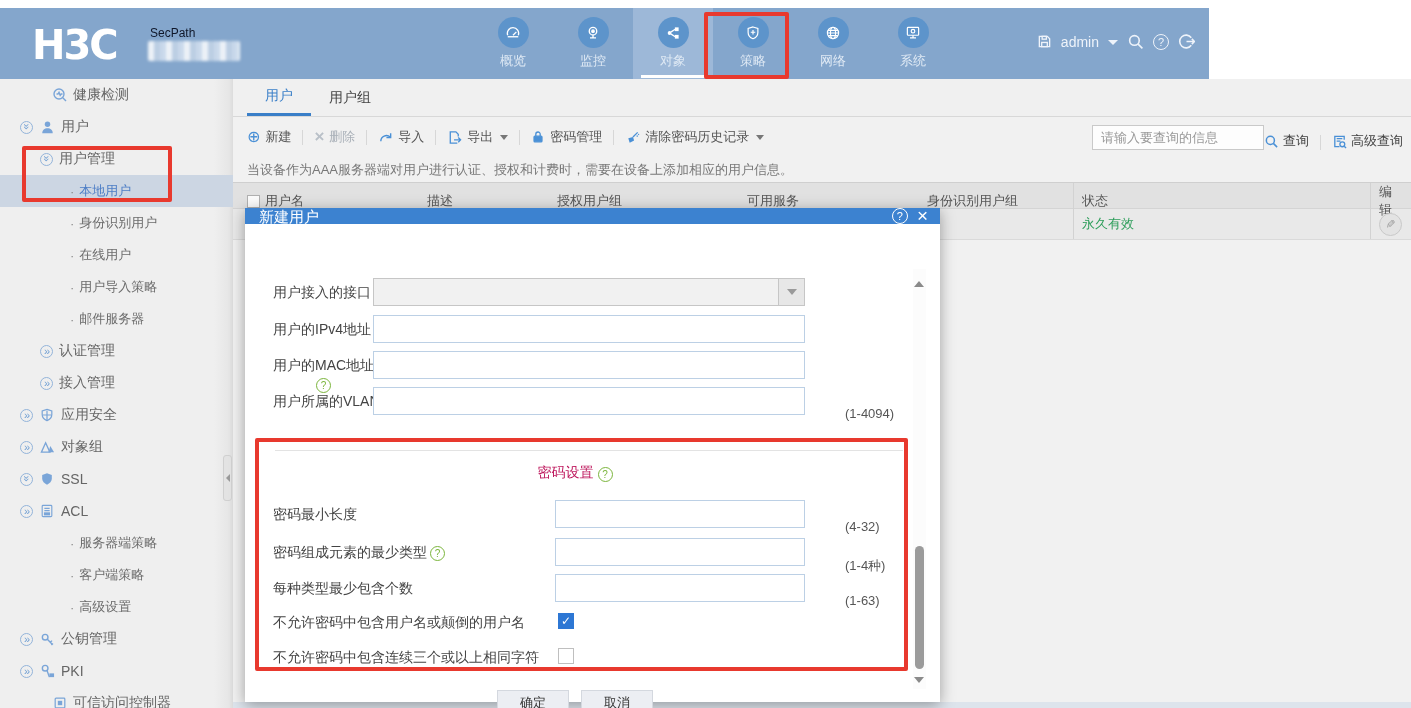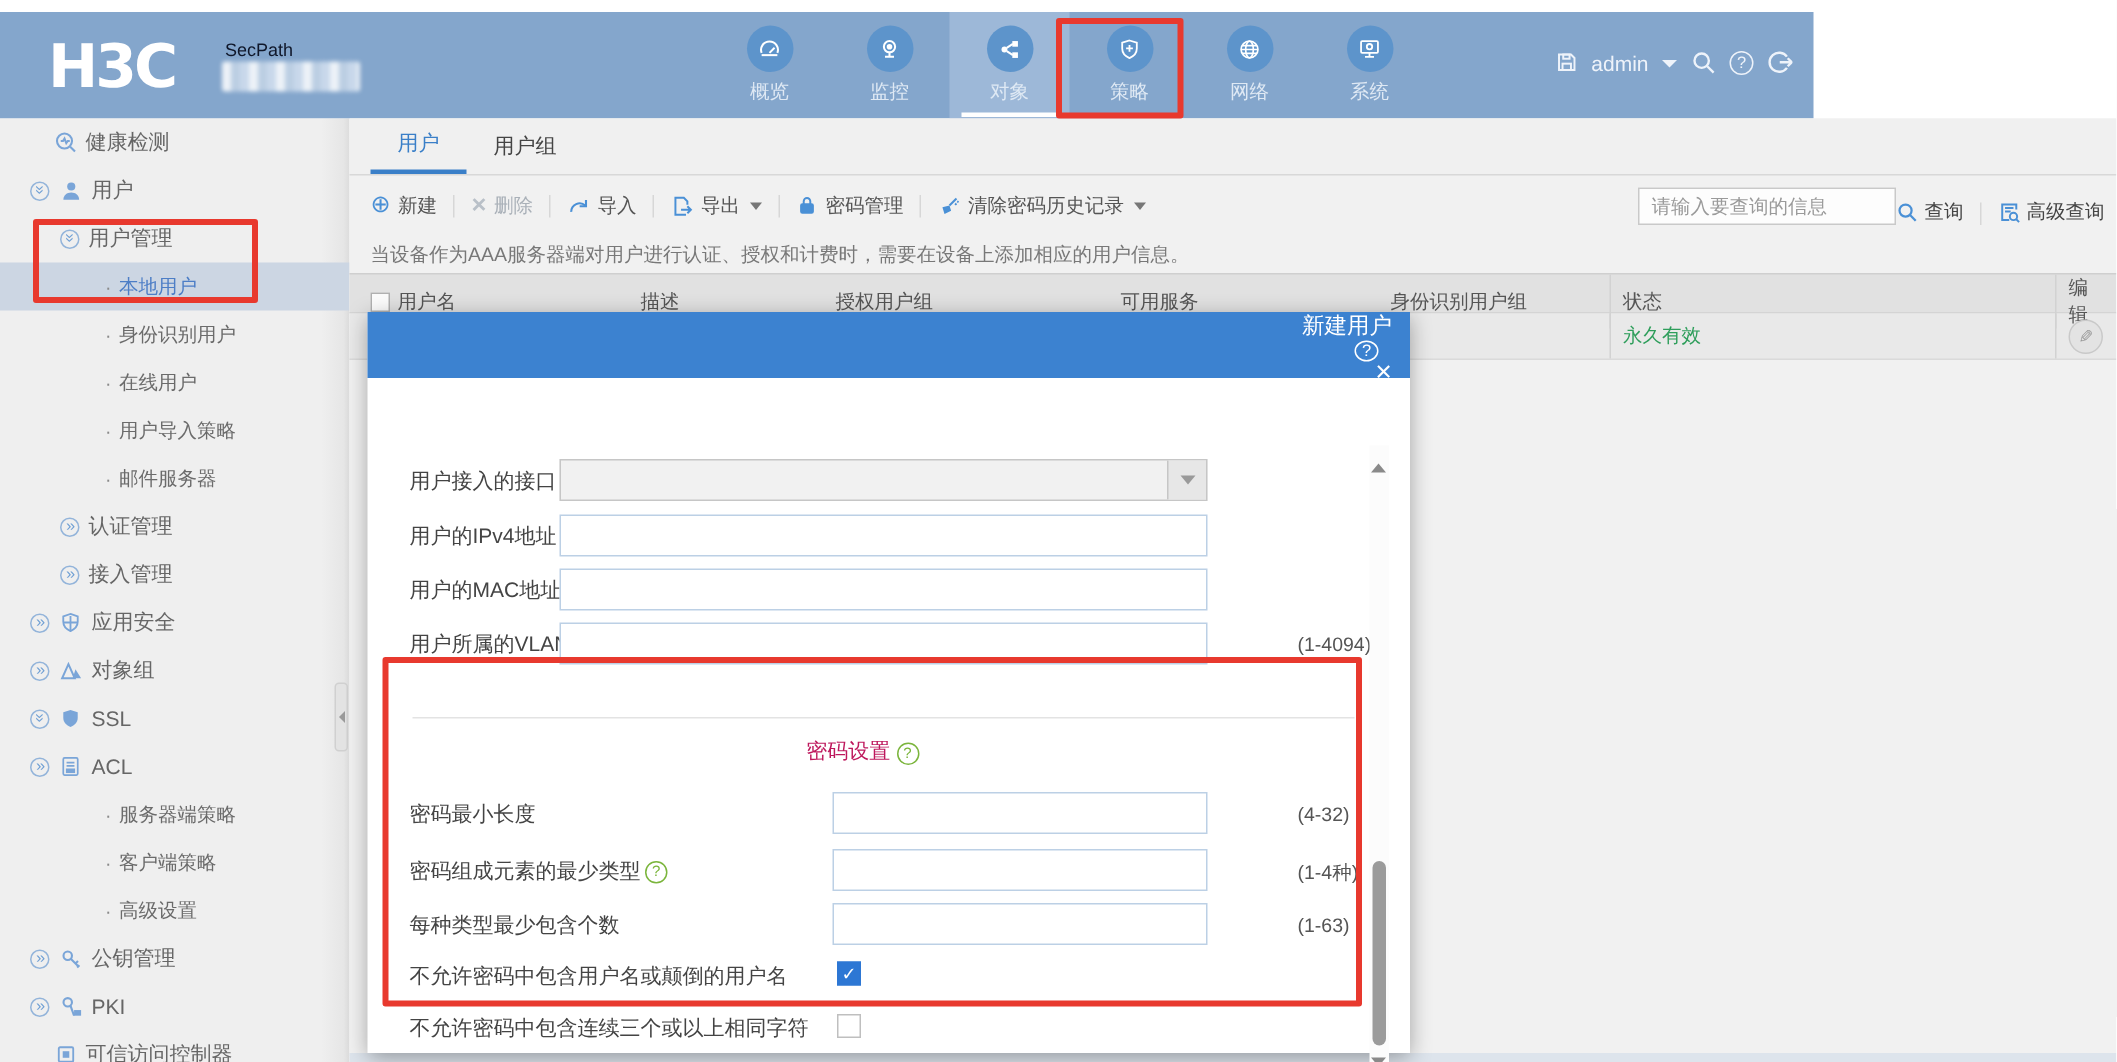--- a/index.html
+++ b/index.html
@@ -35,21 +35,21 @@
   
   .sidebar { position:absolute; left:0; top:79px; width:233px; height:629px;
     background:linear-gradient(to right,#efefef 0,#efefef 214px,#e6e6e6 229px,#dcdcdc 233px); }
   .srow { height:32px; display:flex; align-items:center; font-size:14px; color:#666; cursor:pointer; }
   .srow .chev { width:13px; height:13px; border:1px solid #93b4da; border-radius:50%; color:#6f9fd4;
     font-size:11px; line-height:11px; display:flex; align-items:center; justify-content:center; flex:none; }
   .chev.right::after { content:"\00BB"; margin-left:1px; }
   .chev.down::after { content:"\00BB"; transform:rotate(90deg); display:block; margin-top:-1px; }
   .srow .sicon { width:16px; display:flex; justify-content:center; flex:none; }
   .ind0 { padding-left:20px; gap:6px; }
-  .ind0.noexp { padding-left:36px; gap:5px; }
+  .ind0.noexp { padding-left:52px; gap:5px; }
   .ind1 { padding-left:40px; gap:6px; }
   .leaf { padding-left:70px; font-size:13px; color:#6b6b6b; }
   .leaf::before { content:"\00B7"; margin-right:5px; color:#8a8a8a; }
   .srow.selected { background:#ccd6e3; color:#4d7ec6; }
   .collapse-handle { position:absolute; right:1px; top:376px; width:9px; height:46px;
     background:#e3e3e3; border:1px solid #d0d0d0; border-radius:3px; display:flex; align-items:center;
     justify-content:center; cursor:pointer; }
   .collapse-handle::after { content:""; width:0; height:0; border-top:4px solid transparent;
     border-bottom:4px solid transparent; border-right:4px solid #9a9a9a; }
 
@@ -84,40 +84,40 @@
   .status-green { color:#2e9e5b; font-size:13px; }
   .editwrap { display:flex; justify-content:flex-end; padding-right:18px; }
   .editbtn { width:23px; height:23px; border-radius:50%; background:#e3e3e3; border:1px solid #c9c9c9;
     color:#9a9a9a; font-size:12px; display:flex; align-items:center; justify-content:center; cursor:pointer; }
   .editbtn::after { content:"\270E"; transform:rotate(90deg); }
   .bottomstrip { position:absolute; left:0; bottom:0; width:1178px; height:6px; background:#dde4ec; }
 
   
   .modal { position:absolute; left:245px; top:208px; width:695px; height:494px; background:#fff;
     box-shadow:0 3px 14px rgba(0,0,0,.35); z-index:5; }
-  .mtitle { height:44px; background:#3c82d0; display:flex; align-items:flex-end; padding:0 12px 0 14px;
-    color:#fff; font-size:15px;flex-direction:column; }
+  .mtitle { height:16px; background:#3c82d0; display:flex; align-items:flex-start; padding:0 12px 0 14px;
+    color:#fff; font-size:15px; }
   .mtitle .spacer { flex:1; }
   .helpcirc-t { width:16px; height:16px; border:1.4px solid #fff; border-radius:50%; color:#fff;
     font-size:11px; display:flex; align-items:center; justify-content:center; cursor:pointer; margin-right:9px; }
   .helpcirc-t::after { content:"?"; }
   .closex { color:#fff; font-size:19px; cursor:pointer; line-height:16px; }
   .mbody { position:relative; height:462px; }
   .mlabel { position:absolute; left:28px; font-size:14px; color:#444; display:flex; align-items:center; gap:3px; }
   .minput { position:absolute; height:28px; border:1px solid #bcd0e5; background:#fff; font-size:13px;
     padding:0 6px; color:#333; }
   .minput.top { left:128px; width:432px; }
   .minput.pwd { left:310px; width:250px; }
   .mselect { position:absolute; left:128px; top:54px; width:432px; height:28px; background:#f1f1f1;
     border:1px solid #c6c6c6; cursor:default; }
   .mselect .arrowbox { position:absolute; right:0; top:0; width:26px; height:26px; background:#e7e7e7;
     border-left:1px solid #c6c6c6; display:flex; align-items:center; justify-content:center; }
   .arrowbox::after { content:""; width:0; height:0; border-left:5px solid transparent;
     border-right:5px solid transparent; border-top:6px solid #9a9a9a; }
-  .mhint { position:absolute; left:620px; font-size:13px; color:#555; }
+  .mhint { position:absolute; left:600px; font-size:13px; color:#555;margin-top:12px; }
   .helpcirc-g { width:15px; height:15px; border:1.4px solid #7bb53c; border-radius:50%; color:#7bb53c;
     font-size:10px; display:inline-flex; align-items:center; justify-content:center; flex:none; }
   .helpcirc-g::after { content:"?"; }
   .mdivider { position:absolute; left:30px; top:226px; width:628px; height:1px; background:#e3e3e3; }
   .pwdtitle { position:absolute; left:0; top:240px; width:660px; display:flex; justify-content:center;
     align-items:flex-end; gap:4px; font-size:14px; color:#be185d; }
   .mcheck { position:absolute; left:313px; width:16px; height:16px; cursor:pointer; }
   .mcheck.on { background:#2d77d4; border:1px solid #2d77d4; color:#fff; font-size:12px;
     display:flex; align-items:center; justify-content:center; }
   .mcheck.on::after { content:"\2713"; font-weight:bold; }
@@ -495,21 +495,21 @@
     <div class="mbody">
 
       <div class="mlabel" style="top:60px;">用户接入的接口</div>
       <div class="mselect">
         <span class="arrowbox"></span>
       </div>
 
       <div class="mlabel" style="top:97px;">用户的IPv4地址</div>
       <input class="minput top" style="top: 91px;" type="text">
 
-      <div class="mlabel" style="top:133px;">
+      <div class="mlabel" style="top:133px;flex-direction:column;">
         <span>用户的MAC地址</span>
         <span class="helpcirc-g"></span>
       </div>
       <input class="minput top" style="top: 127px;" type="text">
 
       <div class="mlabel" style="top:169px;">用户所属的VLAN</div>
       <input class="minput top" style="top: 163px;" type="text">
       <span class="mhint" style="top:170px;">(1-4094)</span>
 
       <div class="mdivider"></div>

